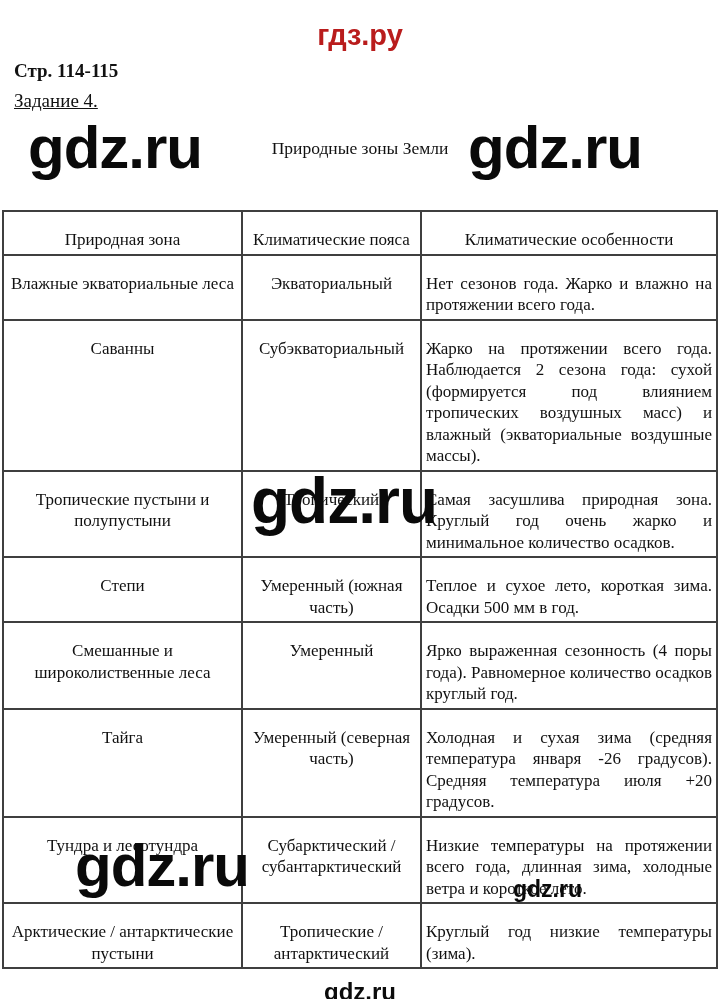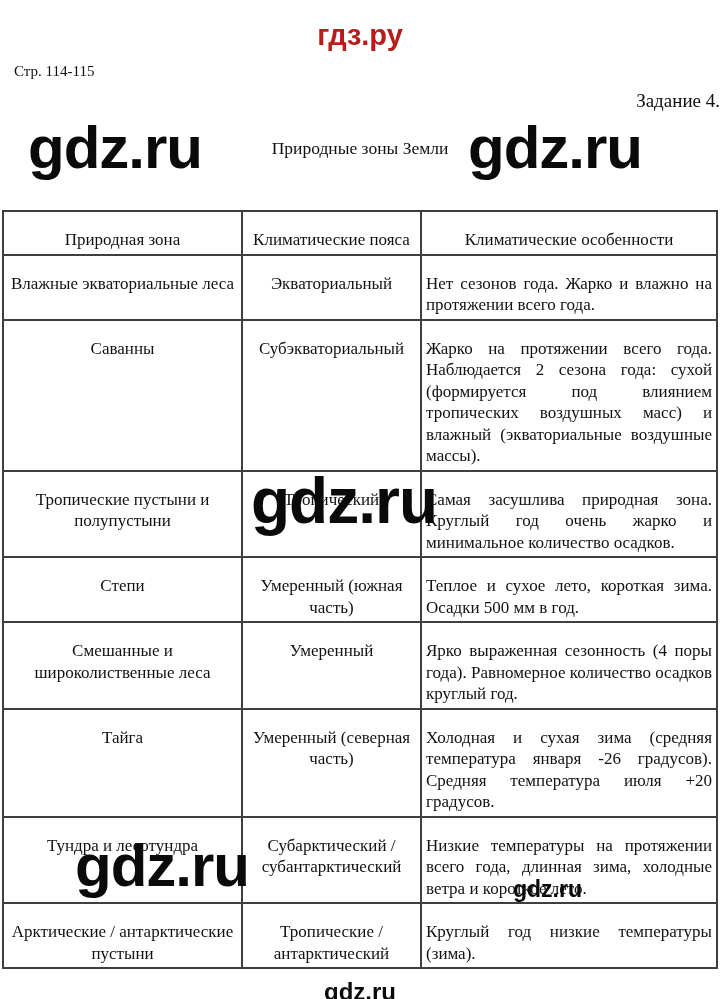--- a/index.html
+++ b/index.html
@@ -19,29 +19,29 @@
     text-align: center;
     font-family: "Liberation Sans", sans-serif;
     font-weight: bold;
     font-size: 29px;
     line-height: 34px;
     color: #b91c1c;
   }
 
   .page-ref {
     margin: 8px 0 8px 14px;
-    font-size: 15px;
-    font-weight: normal;
+    font-size: 19px;
+    font-weight: bold;
     line-height: 22px;
   }
   .task {
-    margin: 1px 0 0 6px;
+    margin: 1px 0 0 14px;
     font-size: 19px;
     line-height: 22px;
-    text-align: right;
+    text-decoration: underline;
   }
 
   .title-block { position: relative; height: 98px; }
   .table-title {
     padding-top: 25px;
     text-align: center;
     font-size: 17.5px;
     line-height: 22px;
   }
 

